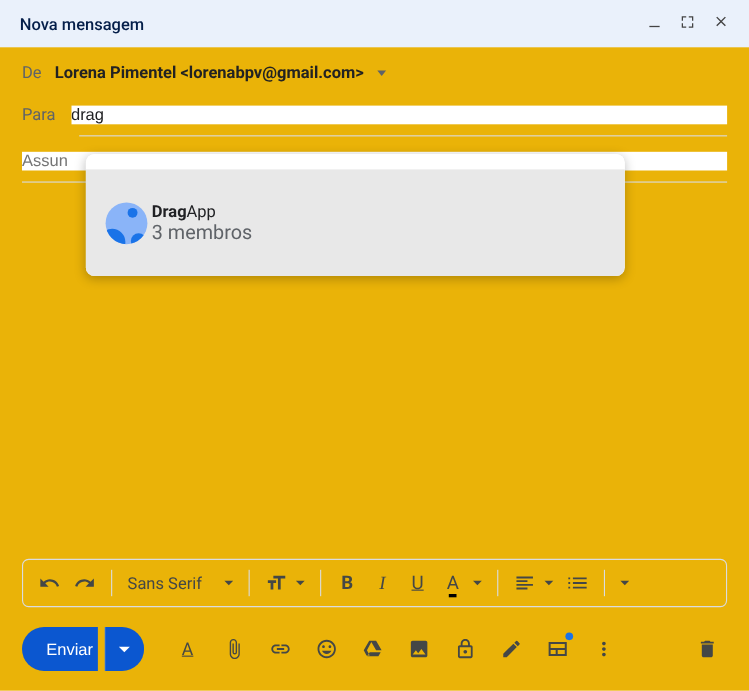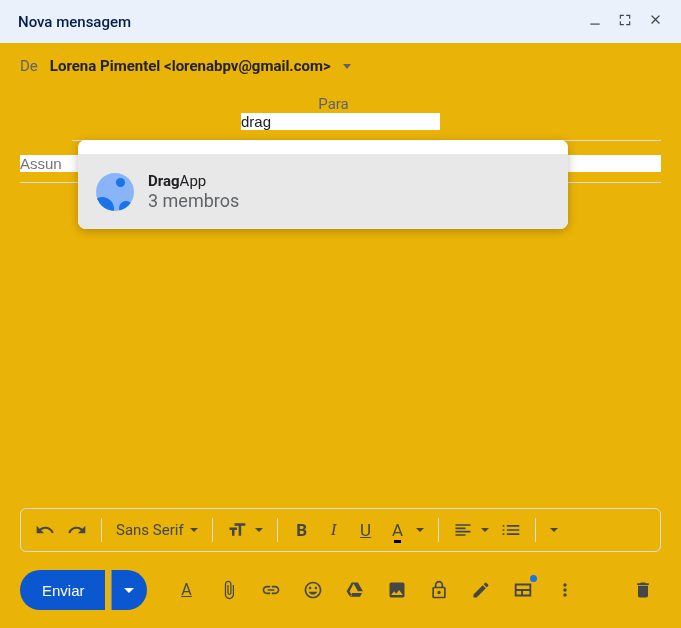--- a/index.html
+++ b/index.html
@@ -55,21 +55,20 @@
     border-top: 5px solid #5f6368;
     display: inline-block;
     margin-left: 4px;
   }
   .to-row {
     padding: 10px 20px;
     display: flex;
     align-items: center;
     font-size: 15px;
     position: relative;
-    flex-direction: column;
   }
   .to-label { color: #5f6368; margin-right: 14px; }
   .to-input {
     border: none;
     outline: none;
     font-size: 15px;
     flex: 1;
     color: #202124;
   }
   .to-right {
@@ -106,24 +105,24 @@
     box-shadow: 0 2px 10px rgba(0,0,0,0.25);
     overflow: hidden;
     z-index: 10;
   }
   .ac-input-area {
     height: 14px;
     background: #fff;
   }
   .ac-item {
     background: #e8e8e8;
-    padding: 18px 18px;
-    display: flex;
-    align-items: center;
-    gap: 14px;
+    padding: 29px 18px;
+    display: flex;
+    align-items: center;
+    gap: 4px;
     cursor: pointer;
   }
   .ac-avatar {
     width: 38px; height: 38px;
     border-radius: 50%;
     background: #8ab4f8;
     position: relative;
     overflow: hidden;
     flex-shrink: 0;
   }
@@ -177,21 +176,21 @@
     justify-content: center;
     cursor: pointer;
     color: #444746;
     border-radius: 4px;
     font-size: 17px;
   }
   .tb-btn svg { width: 20px; height: 20px; fill: #444746; }
   .font-select {
     display: flex;
     align-items: center;
-    gap: 6px;
+    gap: 20px;
     cursor: pointer;
     font-size: 15px;
     color: #444746;
     padding: 0 4px;
   }
   .font-select .sm-caret {
     width: 0; height: 0;
     border-left: 4px solid transparent;
     border-right: 4px solid transparent;
     border-top: 4px solid #444746;
@@ -215,21 +214,21 @@
     display: flex;
     align-items: center;
     gap: 6px;
   }
   .send-btn {
     background: #0b57d0;
     color: #fff;
     border: none;
     border-radius: 20px 0 0 20px;
     height: 40px;
-    padding: 0 20px 0 22px;
+    padding: 0 4px 0 22px;
     font-size: 15px;
     font-weight: 500;
     cursor: pointer;
   }
   .send-more {
     background: #0b57d0;
     border: none;
     border-radius: 0 20px 20px 0;
     height: 40px;
     width: 36px;

